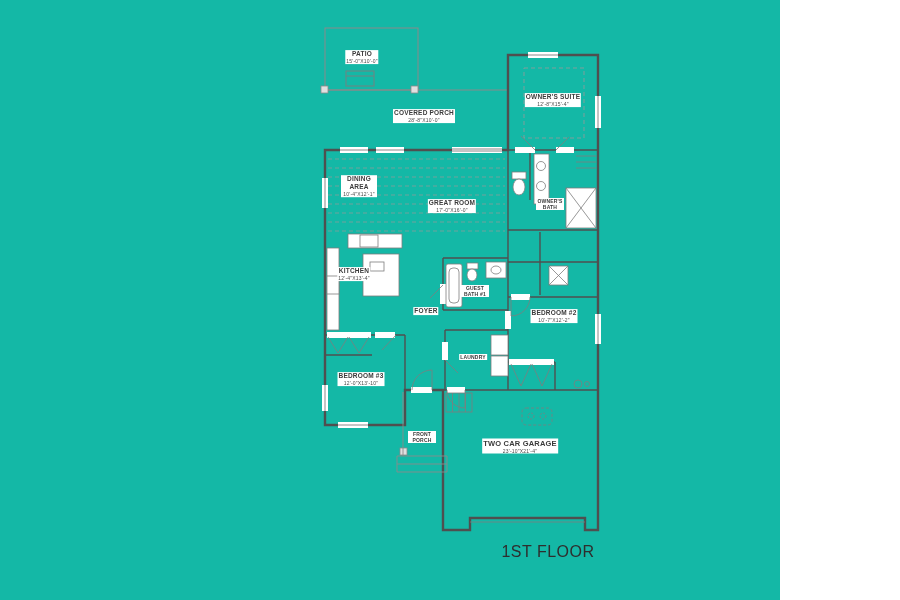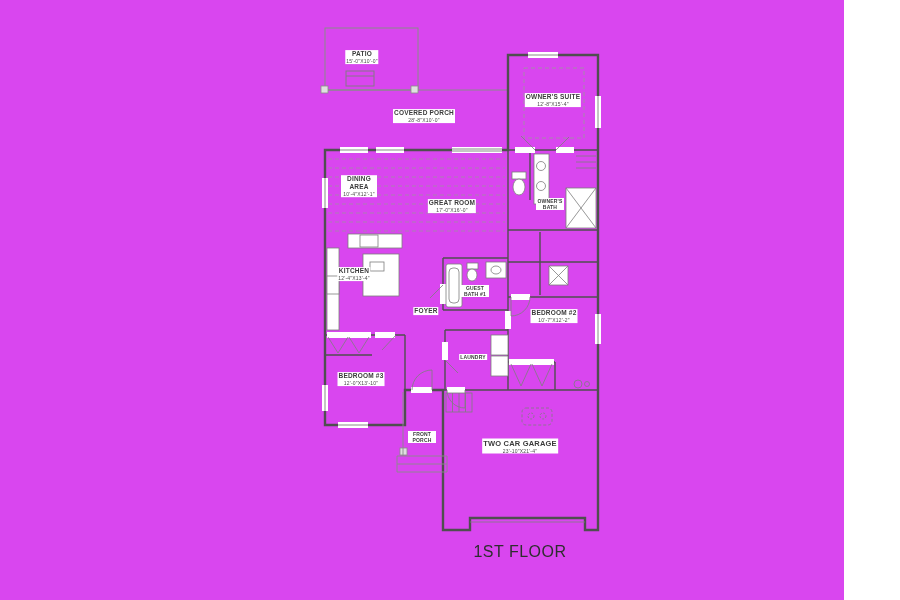--- a/index.html
+++ b/index.html
@@ -1,16 +1,16 @@
 <!DOCTYPE html>
 <html><head>
 <meta charset="utf-8">
 <style>
   html,body{margin:0;padding:0;background:#fff;}
-  .plan{position:relative;width:844px;height:600px;background:#d946ef;overflow:hidden;
+  .plan{position:relative;width:780px;height:600px;background:#14b8a6;overflow:hidden;
         font-family:"Liberation Sans",sans-serif;}
   .plan svg{position:absolute;left:0;top:0;}
   .room-label{position:absolute;transform:translate(-50%,-50%);text-align:center;
               color:#3a3a3a;line-height:1.2;background:#ffffff;padding:0 1px;white-space:normal;}
   .room-name{display:block;font-size:6.5px;font-weight:700;letter-spacing:.2px;}
   .room-dims{display:block;font-size:5px;font-weight:400;color:#4a4a4a;letter-spacing:.2px;}
   .tiny .room-name{font-size:5px;}
   .narrow{max-width:34px;}
   .vnarrow{max-width:26px;}
   .big .room-name{font-size:7.5px;}
@@ -255,14 +255,14 @@
 
   <div class="room-label tiny vnarrow" style="left:422px;top:437px;">
     <span class="room-name">FRONT PORCH</span>
   </div>
 
   <div class="room-label big" style="left:520px;top:446px;">
     <span class="room-name">TWO CAR GARAGE</span>
     <span class="room-dims">23'-10"X21'-4"</span>
   </div>
 
-  <div class="title" style="left:520px;top:552px;">1ST FLOOR</div>
+  <div class="title" style="left:548px;top:552px;">1ST FLOOR</div>
 </div>
 
 </body></html>

